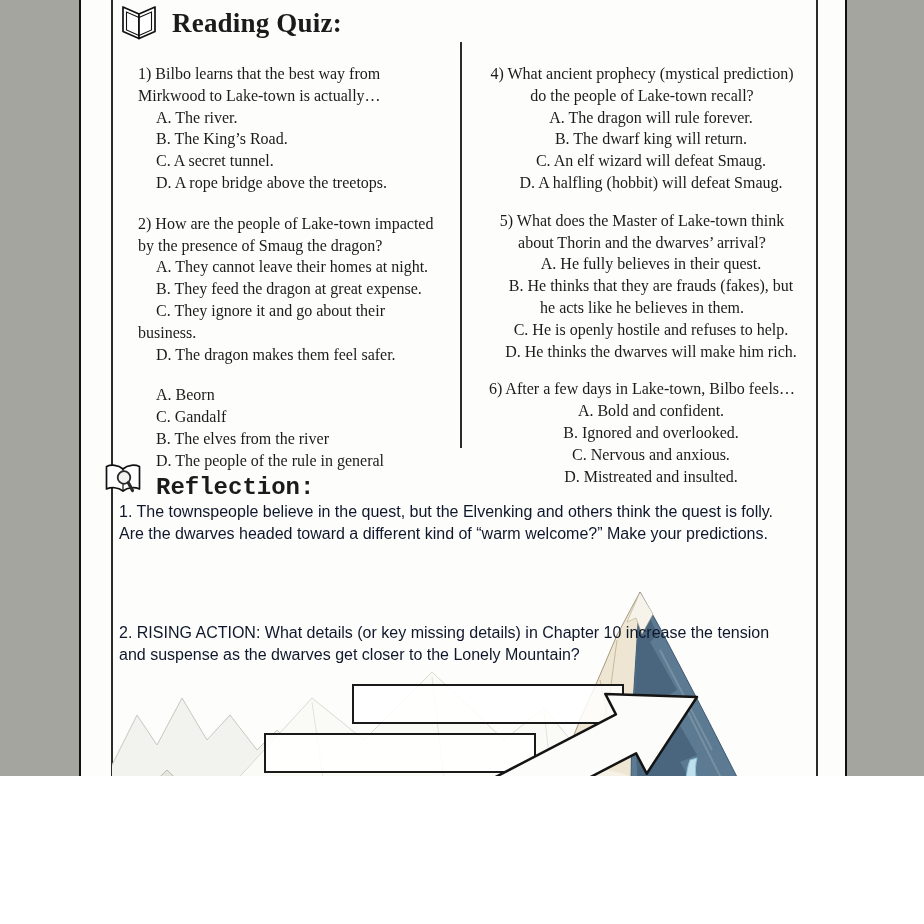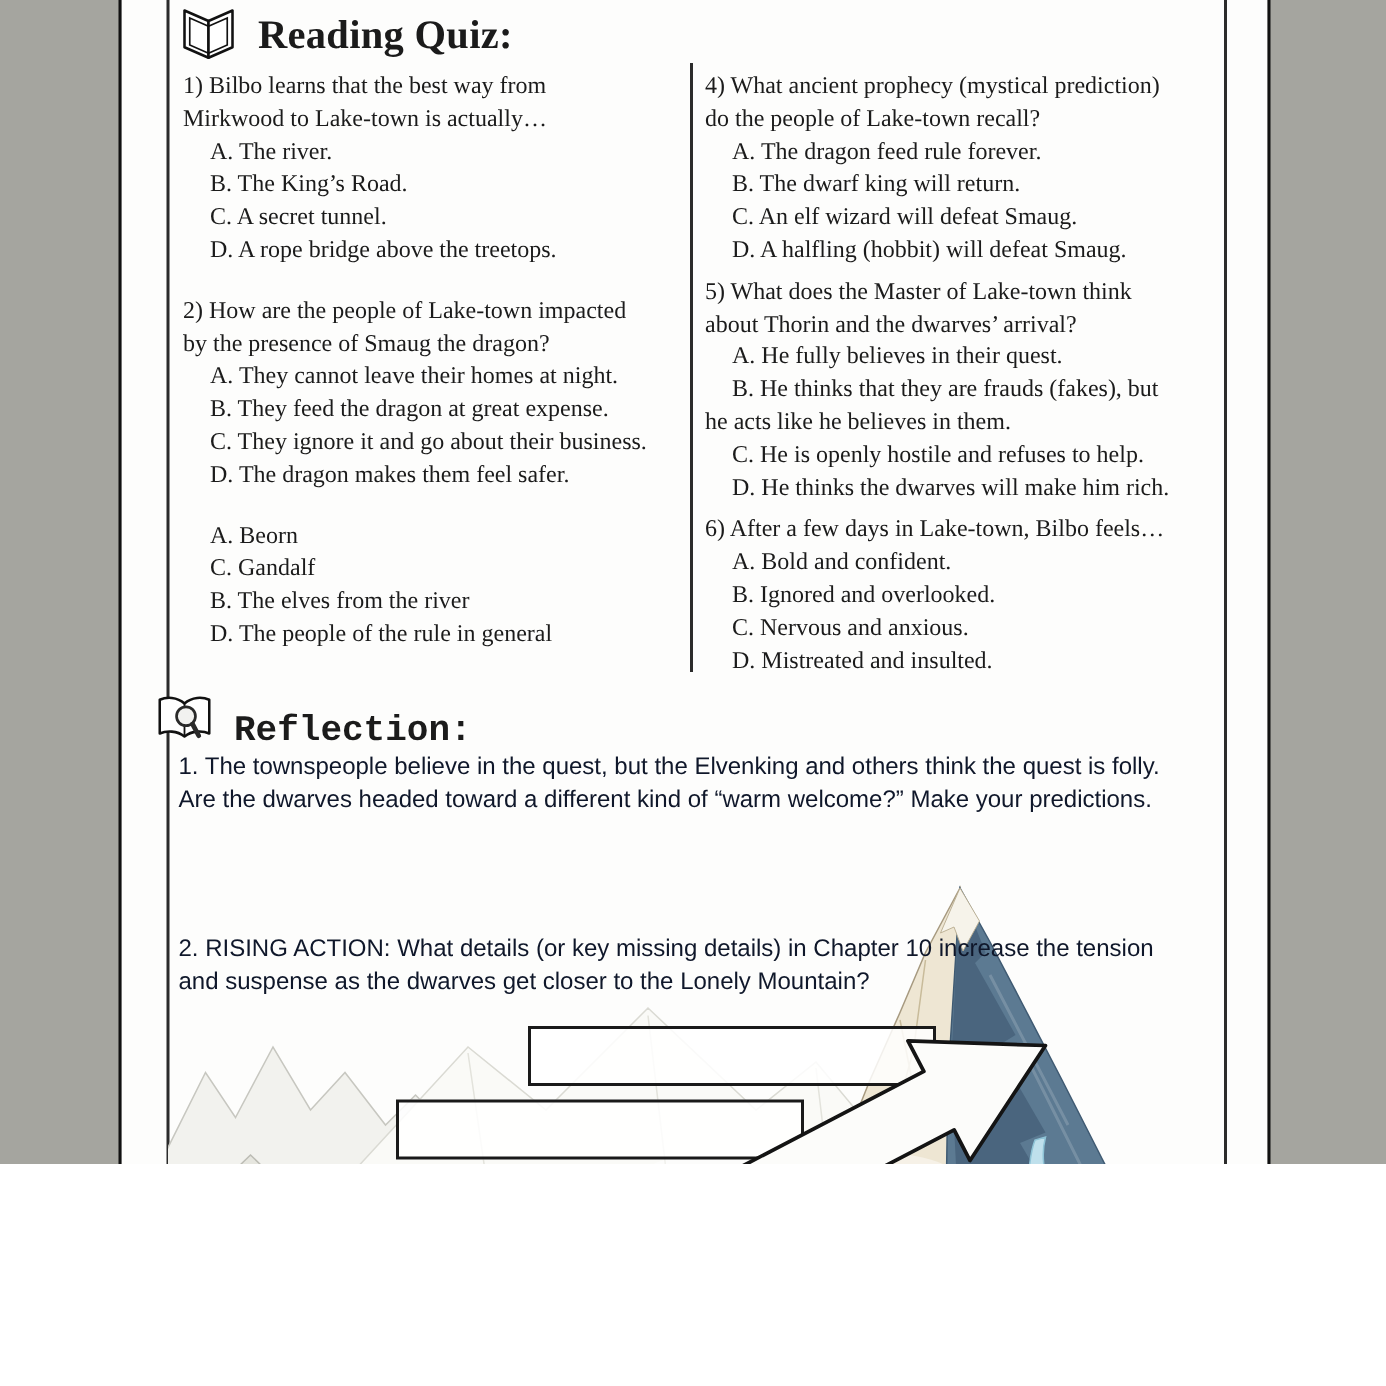--- a/index.html
+++ b/index.html
@@ -19,23 +19,23 @@
 
   
   .quiz-header { position:absolute; left:118px; top:4px; display:flex; align-items:center; }
   .quiz-header h1 { margin:0 0 0 12px; font-size:27px; font-weight:bold; letter-spacing:.2px; }
   .section-icon { flex:0 0 auto; }
 
   
   .col { position:absolute; top:47px; font-size:16px; line-height:21.8px; }
   .col-left  { left:122px; width:334px; }
   .col-right { left:470px; width:344px; }
-  .q { margin:0; }
+  .q { margin:16px; }
   .col-left  .q { margin-bottom:19px; }
-  .col-right .q { margin-bottom:6px; }
+  .col-right .q { margin-bottom:6px;text-align:center; }
   .qt  { white-space:pre-wrap; }
   .opt { white-space:pre-wrap; text-indent:18px; }
 
   
   .reflection-header { position:absolute; left:102px; top:459px; display:flex; align-items:flex-end;font-family:Liberation Mono, monospace; }
   .reflection-header h2 { margin:0 0 0 12px; font-size:24px; font-weight:bold; }
   .prompt { position:absolute; left:119px; width:706px; font-family:Liberation Sans, sans-serif;
             font-size:16px; line-height:22px; white-space:pre-wrap; color:#0f172a; }
   .prompt.p1 { top:501px; }
   .prompt.p2 { top:622px; z-index:5; }
@@ -96,21 +96,21 @@
       <div class="opt">C. Gandalf</div>
       <div class="opt">B. The elves from the river</div>
       <div class="opt">D. The people of the rule in general</div>
     </div>
   </div>
 
   <div class="col col-right">
     <div class="q">
       <div class="qt">4) What ancient prophecy (mystical prediction)
 do the people of Lake-town recall?</div>
-      <div class="opt">A. The dragon feed rule forever.</div>
+      <div class="opt">A. The dragon will rule forever.</div>
       <div class="opt">B. The dwarf king will return.</div>
       <div class="opt">C. An elf wizard will defeat Smaug.</div>
       <div class="opt">D. A halfling (hobbit) will defeat Smaug.</div>
     </div>
     <div class="q">
       <div class="qt">5) What does the Master of Lake-town think
 about Thorin and the dwarves’ arrival?</div>
       <div class="opt">A. He fully believes in their quest.</div>
       <div class="opt">B. He thinks that they are frauds (fakes), but
 he acts like he believes in them.</div>

